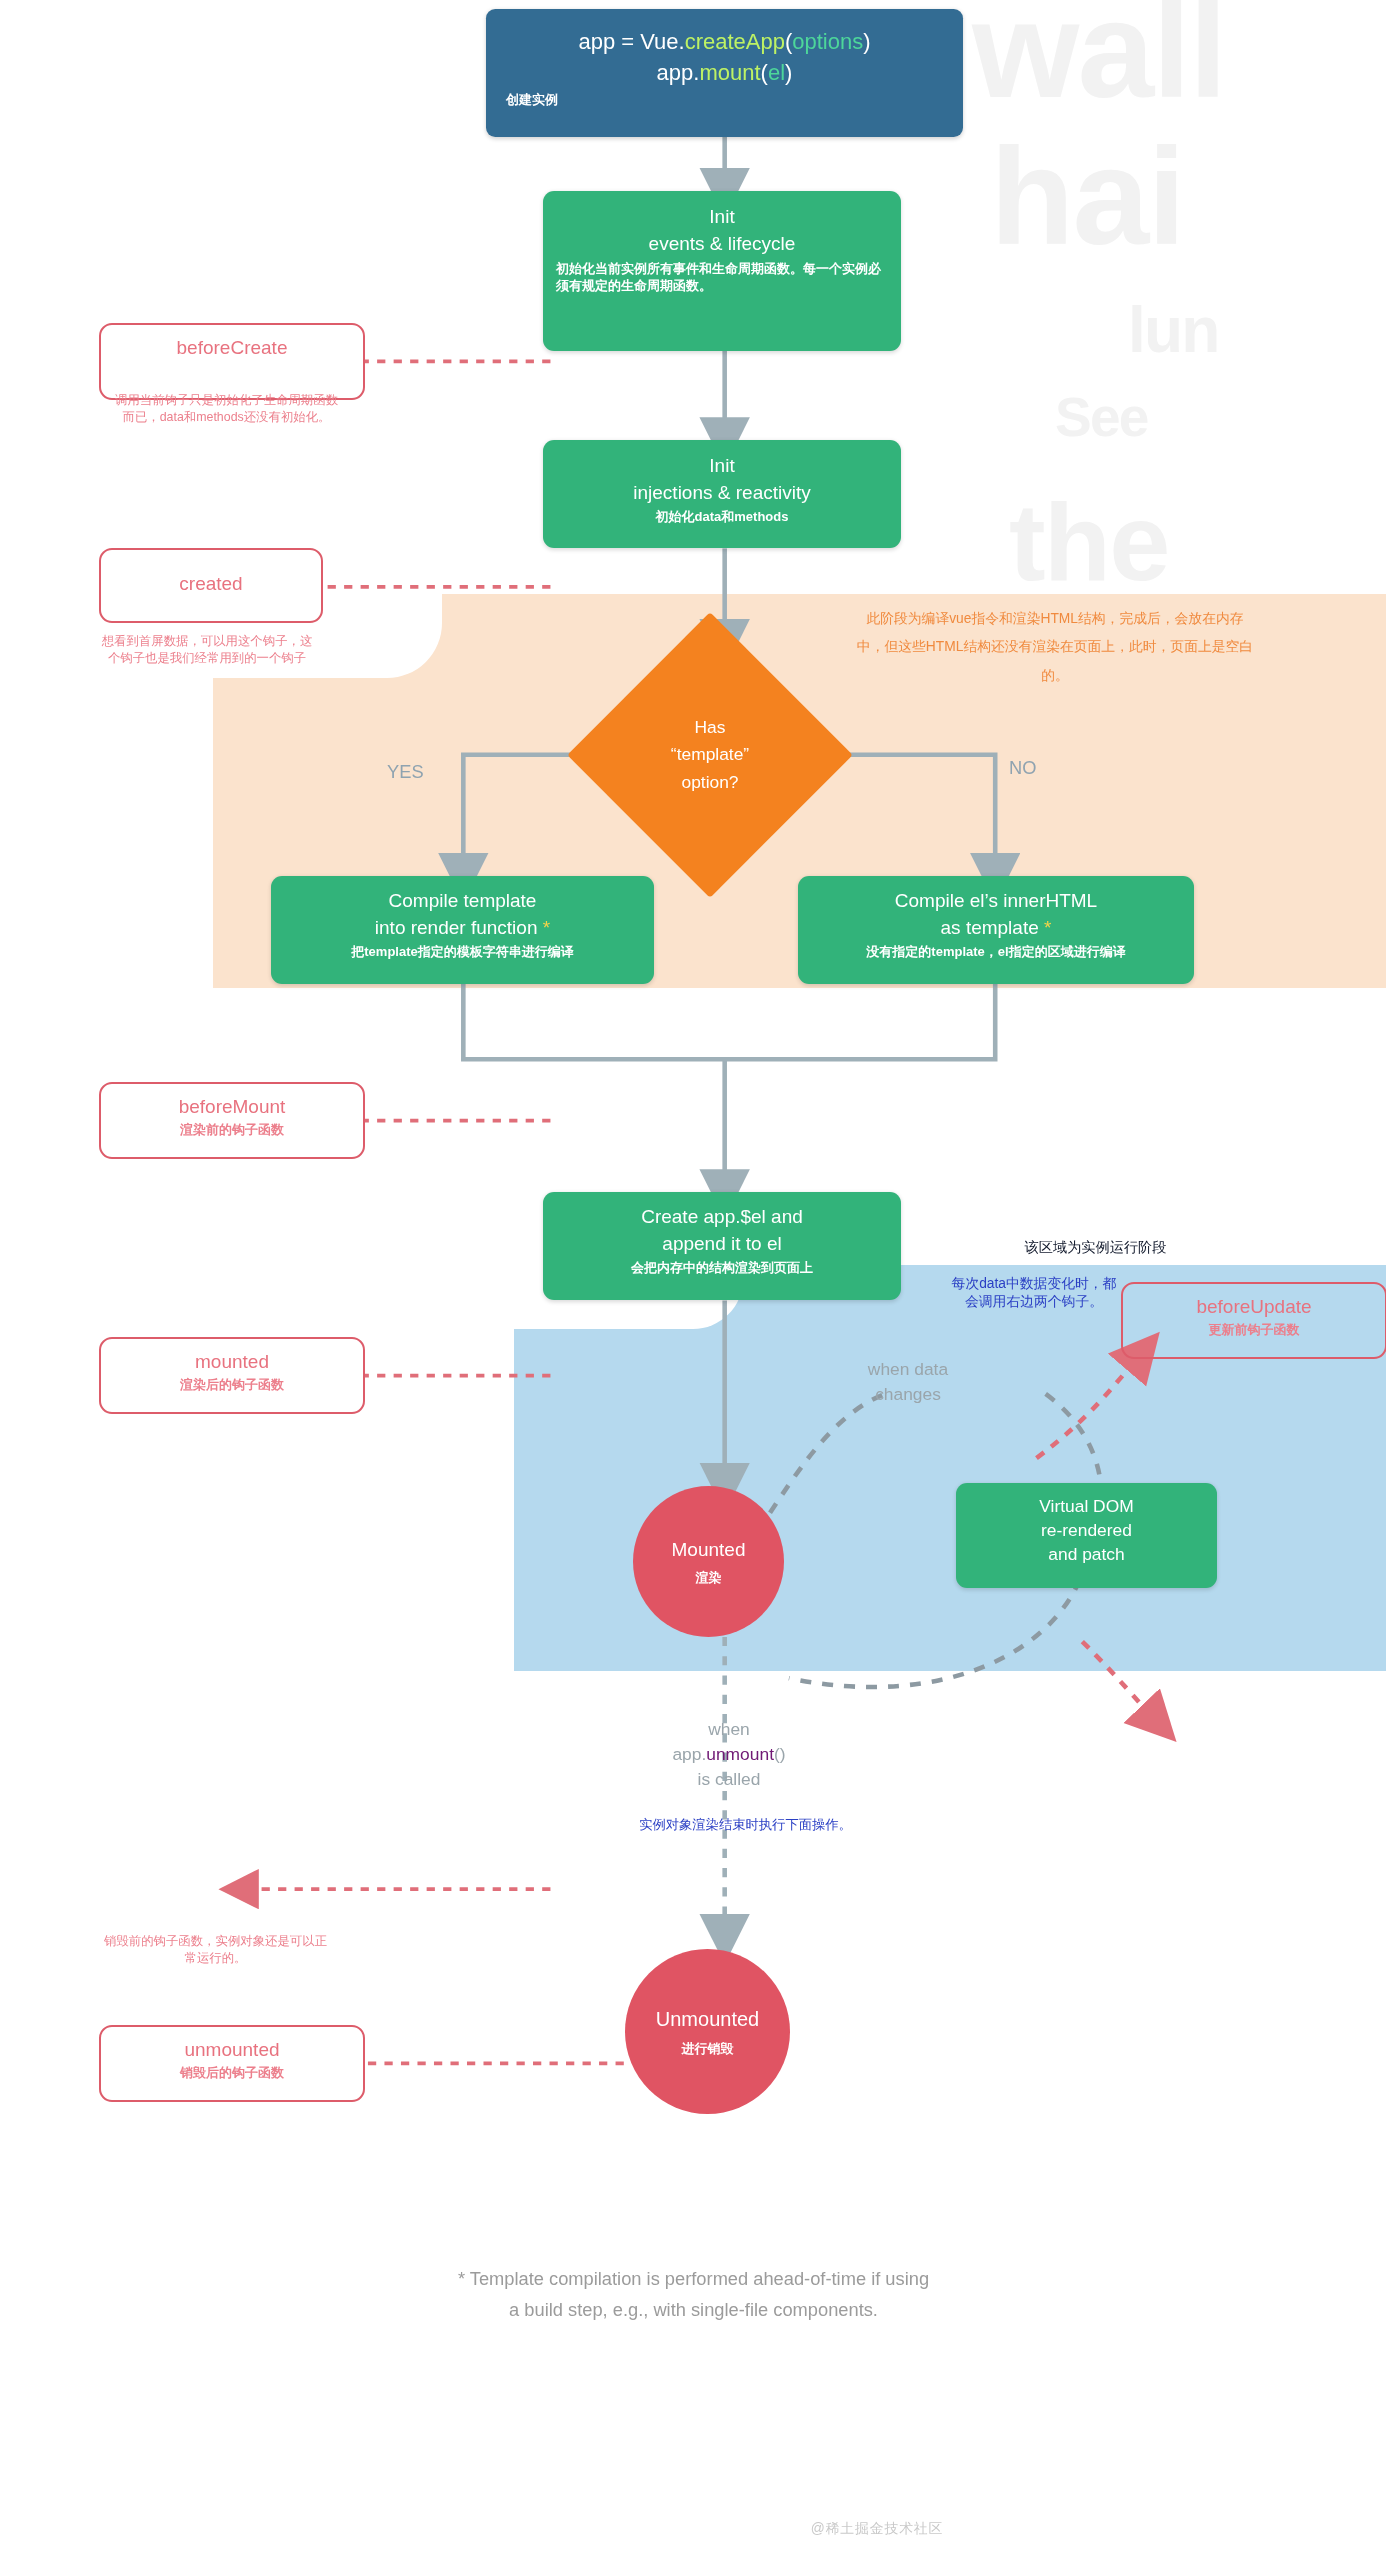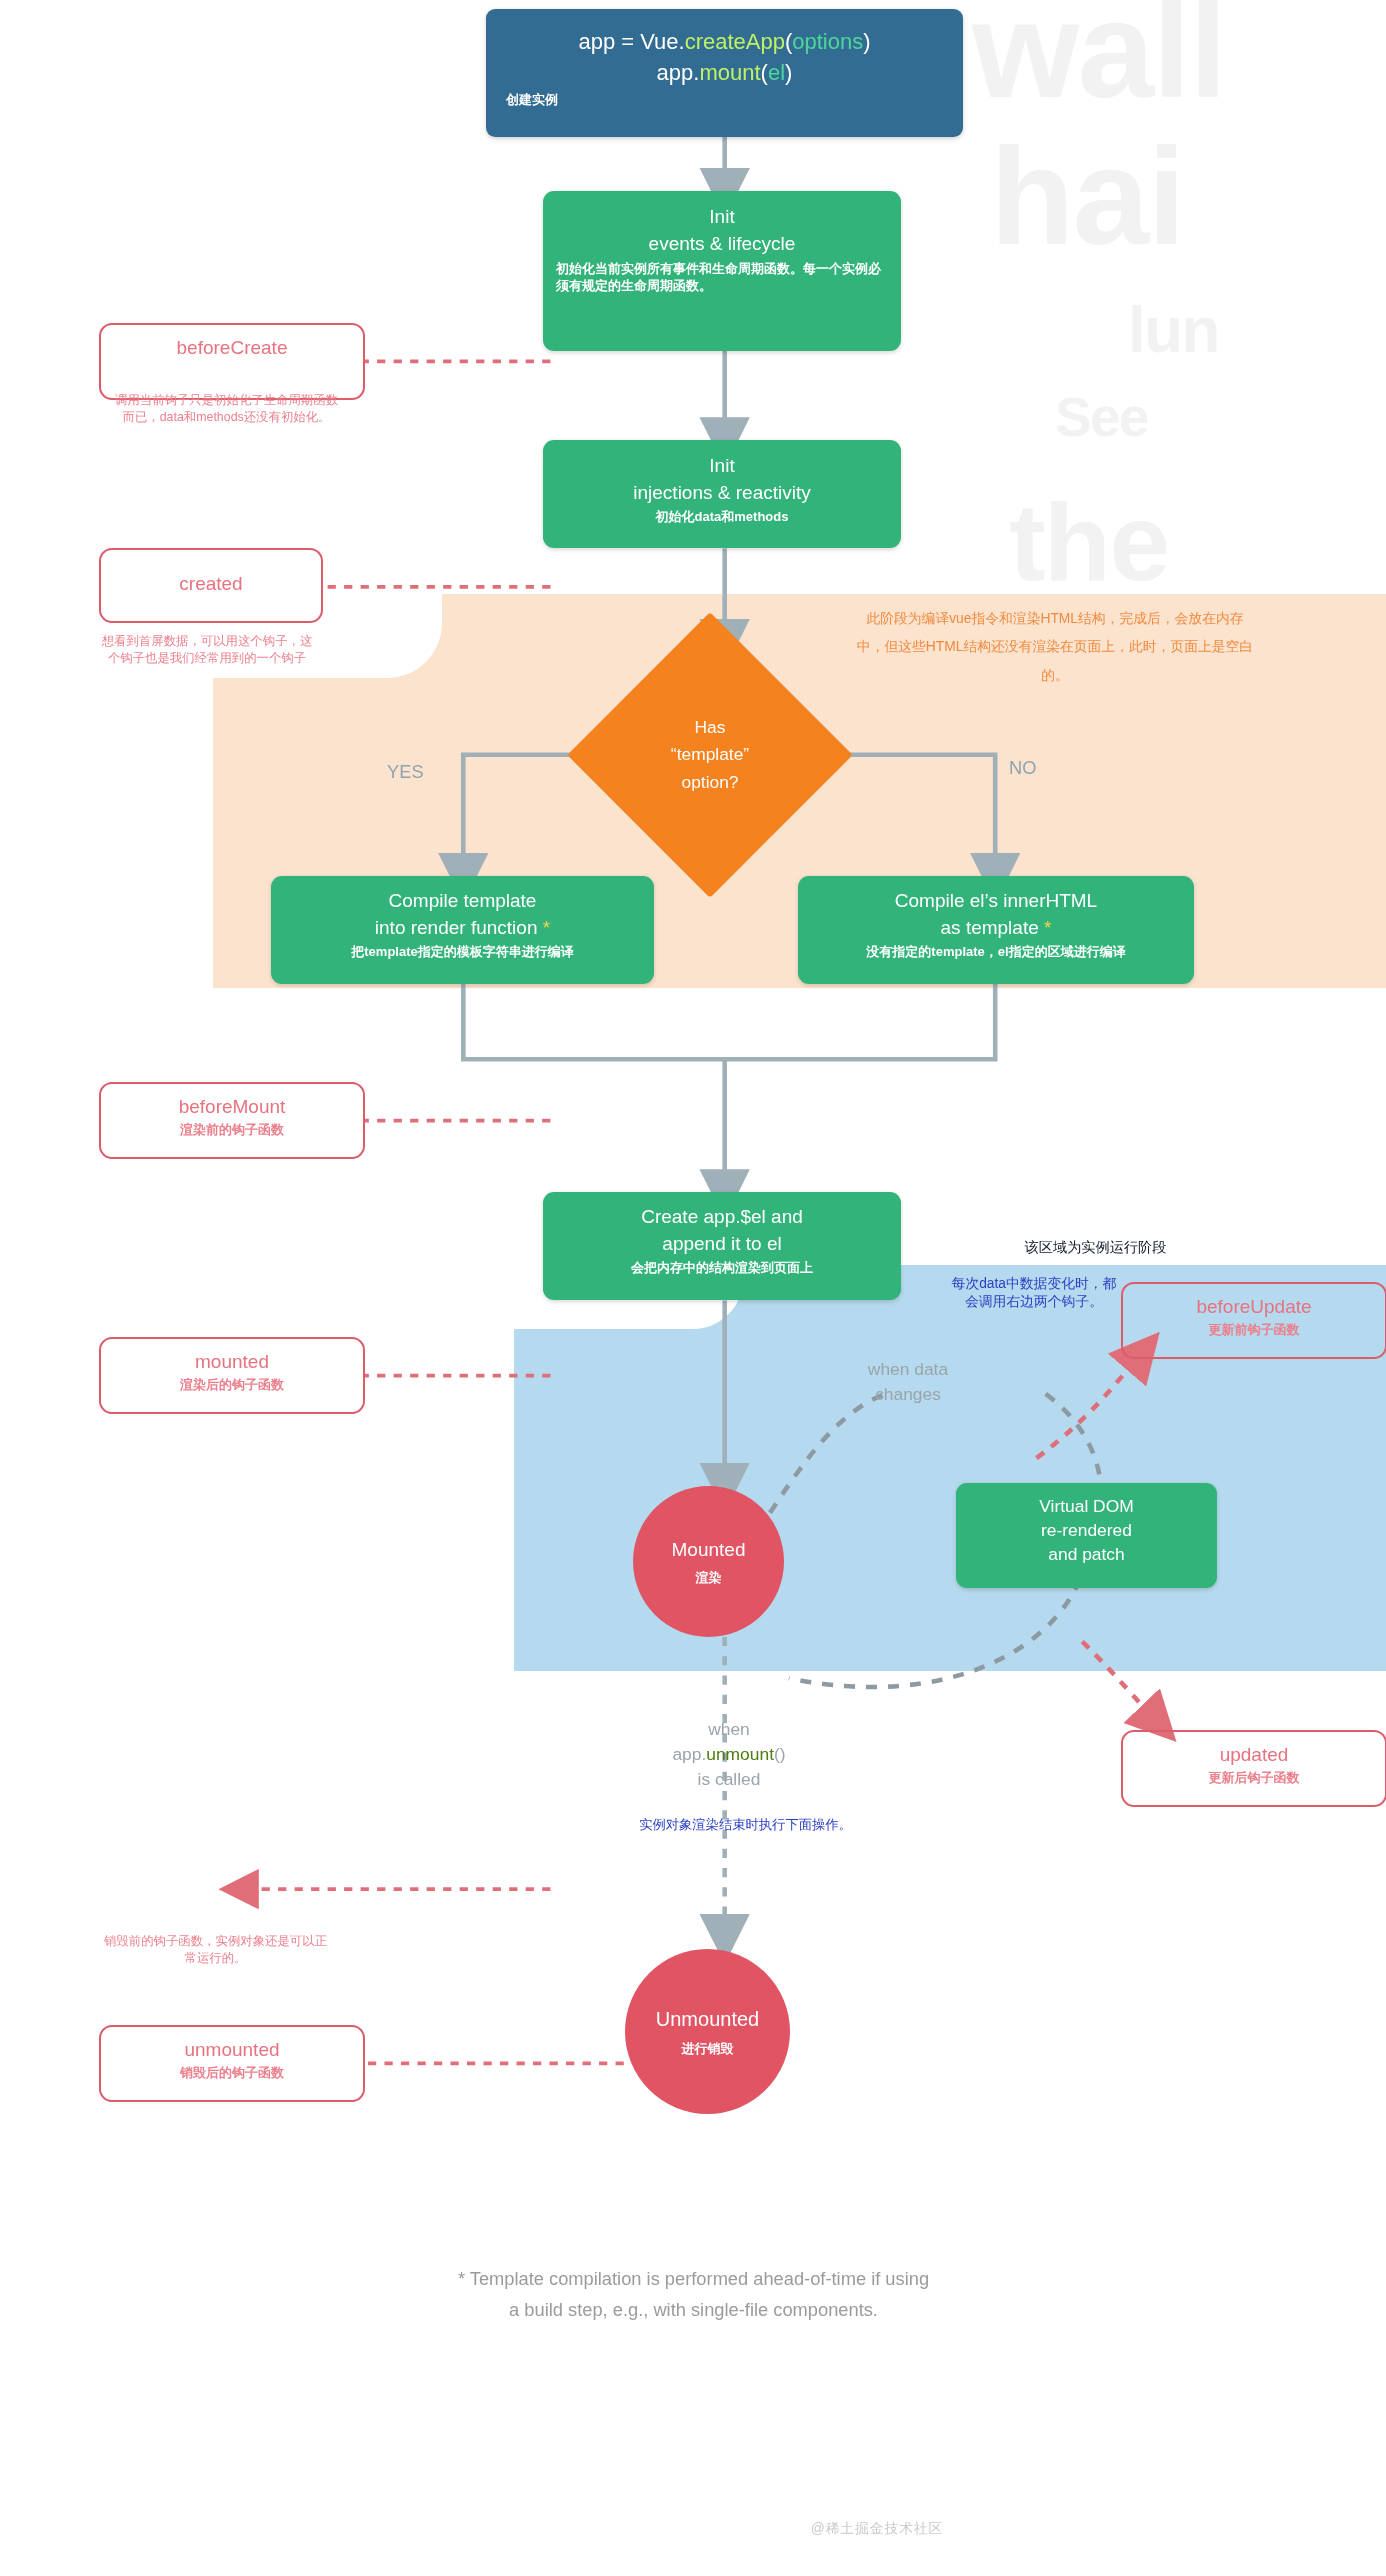--- a/index.html
+++ b/index.html
@@ -89,21 +89,21 @@
     display:flex;flex-direction:column;align-items:center;justify-content:center;
     color:#ffffff;font-size:17.4px;line-height:27.5px;text-align:center;
   }
 
   .yn{position:absolute;color:#8fa3b0;font-size:18.3px;}
 
   
   .arrow-label{
     position:absolute;color:#9aa5ab;font-size:17.4px;line-height:25px;text-align:center;
   }
-  .arrow-label .hl{color:#4d7c0f;}
+  .arrow-label .hl{color:#701a75;}
 
   .footnote{
     position:absolute;left:0;top:2263px;width:1387px;text-align:center;
     color:#9b9b9b;font-size:18.3px;line-height:31px;
   }
   .watermark{
     position:absolute;left:0;top:2520px;width:1387px;text-align:center;
     color:#c9c9c9;font-size:13.8px;letter-spacing:0.9px;
   }
   .credit-offset{padding-left:367px;}
@@ -281,24 +281,20 @@
   <div class="node n-hook" style="left:99px;top:1337px;width:266px;height:77px;padding:9.2px 11px 0;">
     <div class="hook-title">mounted</div>
     <div class="hook-sub">渲染后的钩子函数</div>
   </div>
 
   <div class="node n-hook n-hook-on-blue" style="left:1121px;top:1282px;width:266px;height:77px;padding:9.2px 11px 0;">
     <div class="hook-title">beforeUpdate</div>
     <div class="hook-sub">更新前钩子函数</div>
   </div>
 
-  <div class="node n-hook n-hook-on-blue" style="left:1121px;top:1730px;width:266px;height:77px;padding:9.2px 11px 0;">
-    <div class="hook-title">updated</div>
-    <div class="hook-sub">更新后钩子函数</div>
-  </div>
 
   <div class="anno anno-red" style="left:101px;top:1933px;width:229px;">销毁前的钩子函数，实例对象还是可以正常运行的。</div>
 
   <div class="node n-hook" style="left:99px;top:2025px;width:266px;height:77px;padding:9.2px 11px 0;">
     <div class="hook-title">unmounted</div>
     <div class="hook-sub">销毁后的钩子函数</div>
   </div>
 
   <div class="footnote">
     <div>* Template compilation is performed ahead-of-time if using</div>

